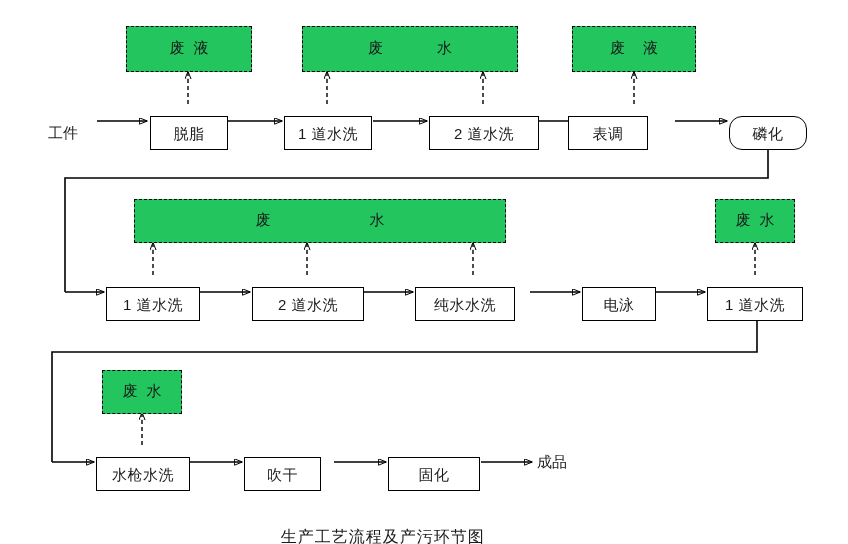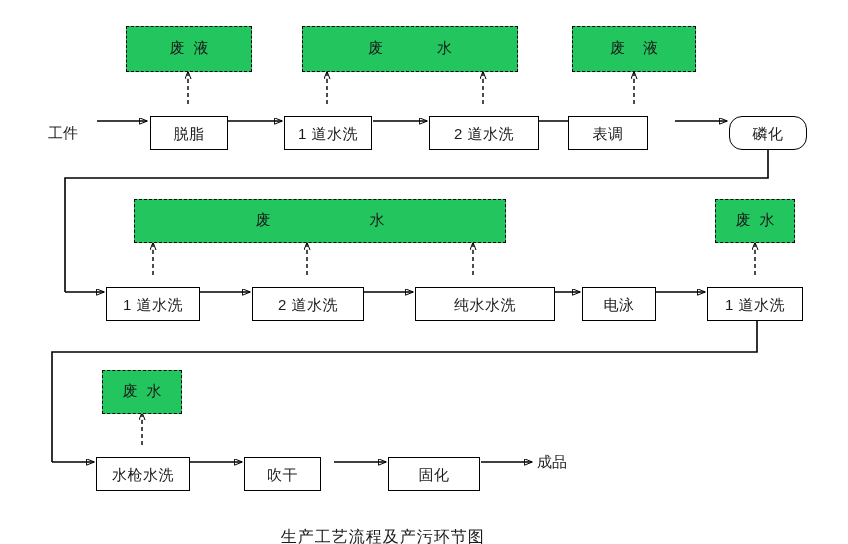--- a/index.html
+++ b/index.html
@@ -166,21 +166,21 @@
   <div class="node" style="left:729px; top:104px; width:78px; height:34px;border-radius:13px;">磷化</div>
 
   <div class="waste" style="left:134px; top:199px; width:372px; height:44px;">废           水</div>
 
   <div class="waste" style="left:715px; top:199px; width:80px; height:44px;">废 水</div>
 
   <div class="node" style="left:106px; top:275px; width:94px; height:34px;">1 道水洗</div>
 
   <div class="node" style="left:252px; top:275px; width:112px; height:34px;">2 道水洗</div>
 
-  <div class="node" style="left:415px; top:275px; width:140px; height:34px;">纯水水洗</div>
+  <div class="node" style="left:415px; top:275px; width:100px; height:34px;">纯水水洗</div>
 
   <div class="node" style="left:582px; top:275px; width:74px; height:34px;">电泳</div>
 
   <div class="node" style="left:707px; top:275px; width:96px; height:34px;">1 道水洗</div>
 
   <div class="waste" style="left:102px; top:370px; width:80px; height:44px;">废 水</div>
 
   <div class="node" style="left:96px; top:445px; width:94px; height:34px;">水枪水洗</div>
 
   <div class="node" style="left:244px; top:445px; width:77px; height:34px;">吹干</div>

